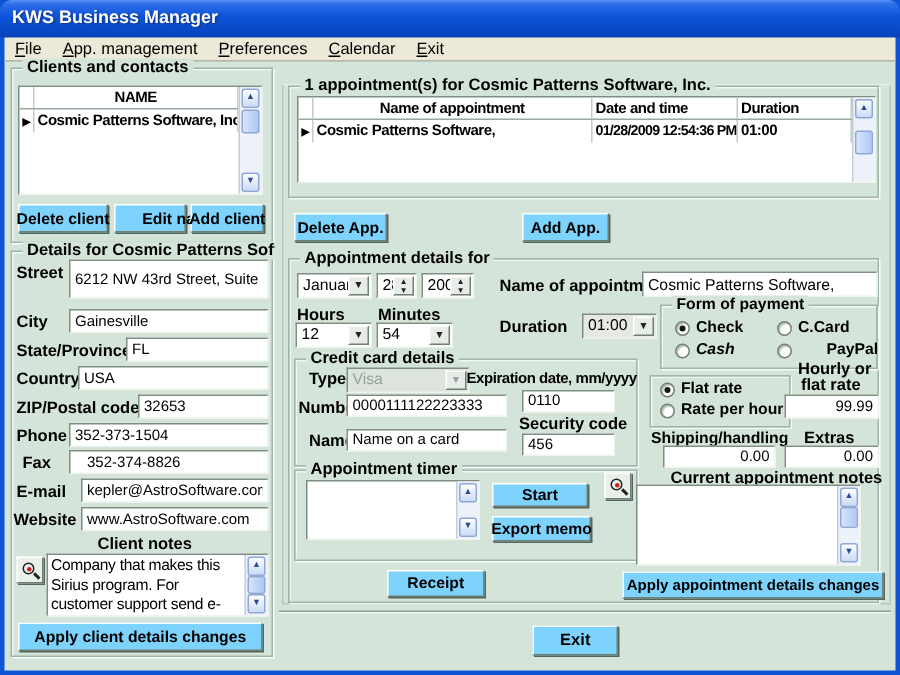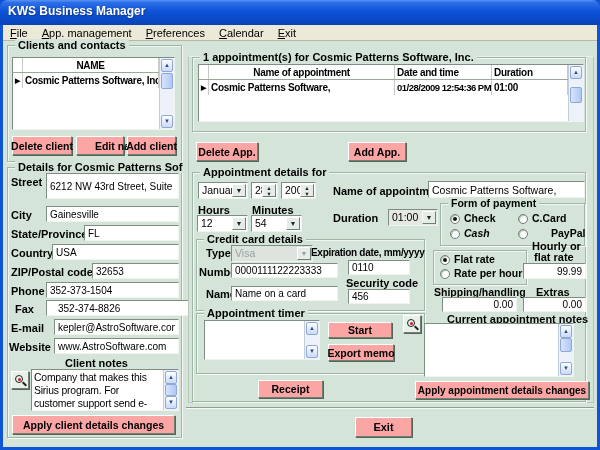--- a/index.html
+++ b/index.html
@@ -42,21 +42,21 @@
     box-shadow:inset 1px 1px 0 rgba(255,255,255,.65), 1px 1px 0 rgba(255,255,255,.8);
   }
   .group-title {
     position:absolute; top:-7px; left:7px;
     background:#D5E4D8; padding:0 3px;
     font-weight:bold; font-size:11px; white-space:nowrap;
   }
   .lbl { position:absolute; font-weight:bold; font-size:11px; white-space:nowrap; }
   .btn {
     position:absolute;
-    background:#fca5a5;
+    background:#7dd3fc;
     border:1px solid; border-color:#FFFFFF #6F7F72 #6F7F72 #FFFFFF;
     box-shadow:1px 1px 0 0 #55655A;
     font-family:"Liberation Sans", sans-serif;
     font-weight:bold; font-size:10.5px; text-align:right;
     display:flex; align-items:center; justify-content:center;
     cursor:default; white-space:nowrap;
   }
   .fld, input.fld {
     position:absolute; background:#fff;
     border:1px solid; border-color:#7E8E82 #EFF4EF #EFF4EF #7E8E82;
@@ -205,21 +205,21 @@
   <input class="fld" style="left: 43px; top: 165px; width: 133px; height: 16px;" value="Gainesville">
   <span class="lbl" style="left:8px;top:187px;">State/Province</span>
   <input class="fld" style="left: 81px; top: 184px; width: 95px; height: 16px;" value="FL">
   <span class="lbl" style="left:8px;top:206px;">Country</span>
   <input class="fld" style="left: 49px; top: 203px; width: 127px; height: 16px;" value="USA">
   <span class="lbl" style="left:8px;top:225px;">ZIP/Postal code</span>
   <input class="fld" style="left: 89px; top: 222px; width: 87px; height: 16px;" value="32653">
   <span class="lbl" style="left:8px;top:244px;">Phone</span>
   <input class="fld" style="left: 43px; top: 241px; width: 133px; height: 16px;" value="352-373-1504">
   <span class="lbl" style="left:12px;top:262px;">Fax</span>
-  <input class="fld" style="left: 43px; top: 259px; width: 151px; height: 16px; padding-left: 11px;" value="352-374-8826">
+  <input class="fld" style="left: 43px; top: 259px; width: 133px; height: 16px; padding-left: 11px;" value="352-374-8826">
   <span class="lbl" style="left:8px;top:281px;">E-mail</span>
   <input class="fld" style="left: 51px; top: 278px; width: 125px; height: 16px;" value="kepler@AstroSoftware.com">
   <span class="lbl" style="left:6px;top:300px;">Website</span>
   <input class="fld" style="left: 51px; top: 297px; width: 125px; height: 16px;" value="www.AstroSoftware.com">
 
   <span class="lbl" style="left:62px;top:316px;">Client notes</span>
   <div class="mag" style="left:8px;top:330px;">
     <span class="lens"></span>
       <span class="dot"></span>
       <span class="handle"></span>

